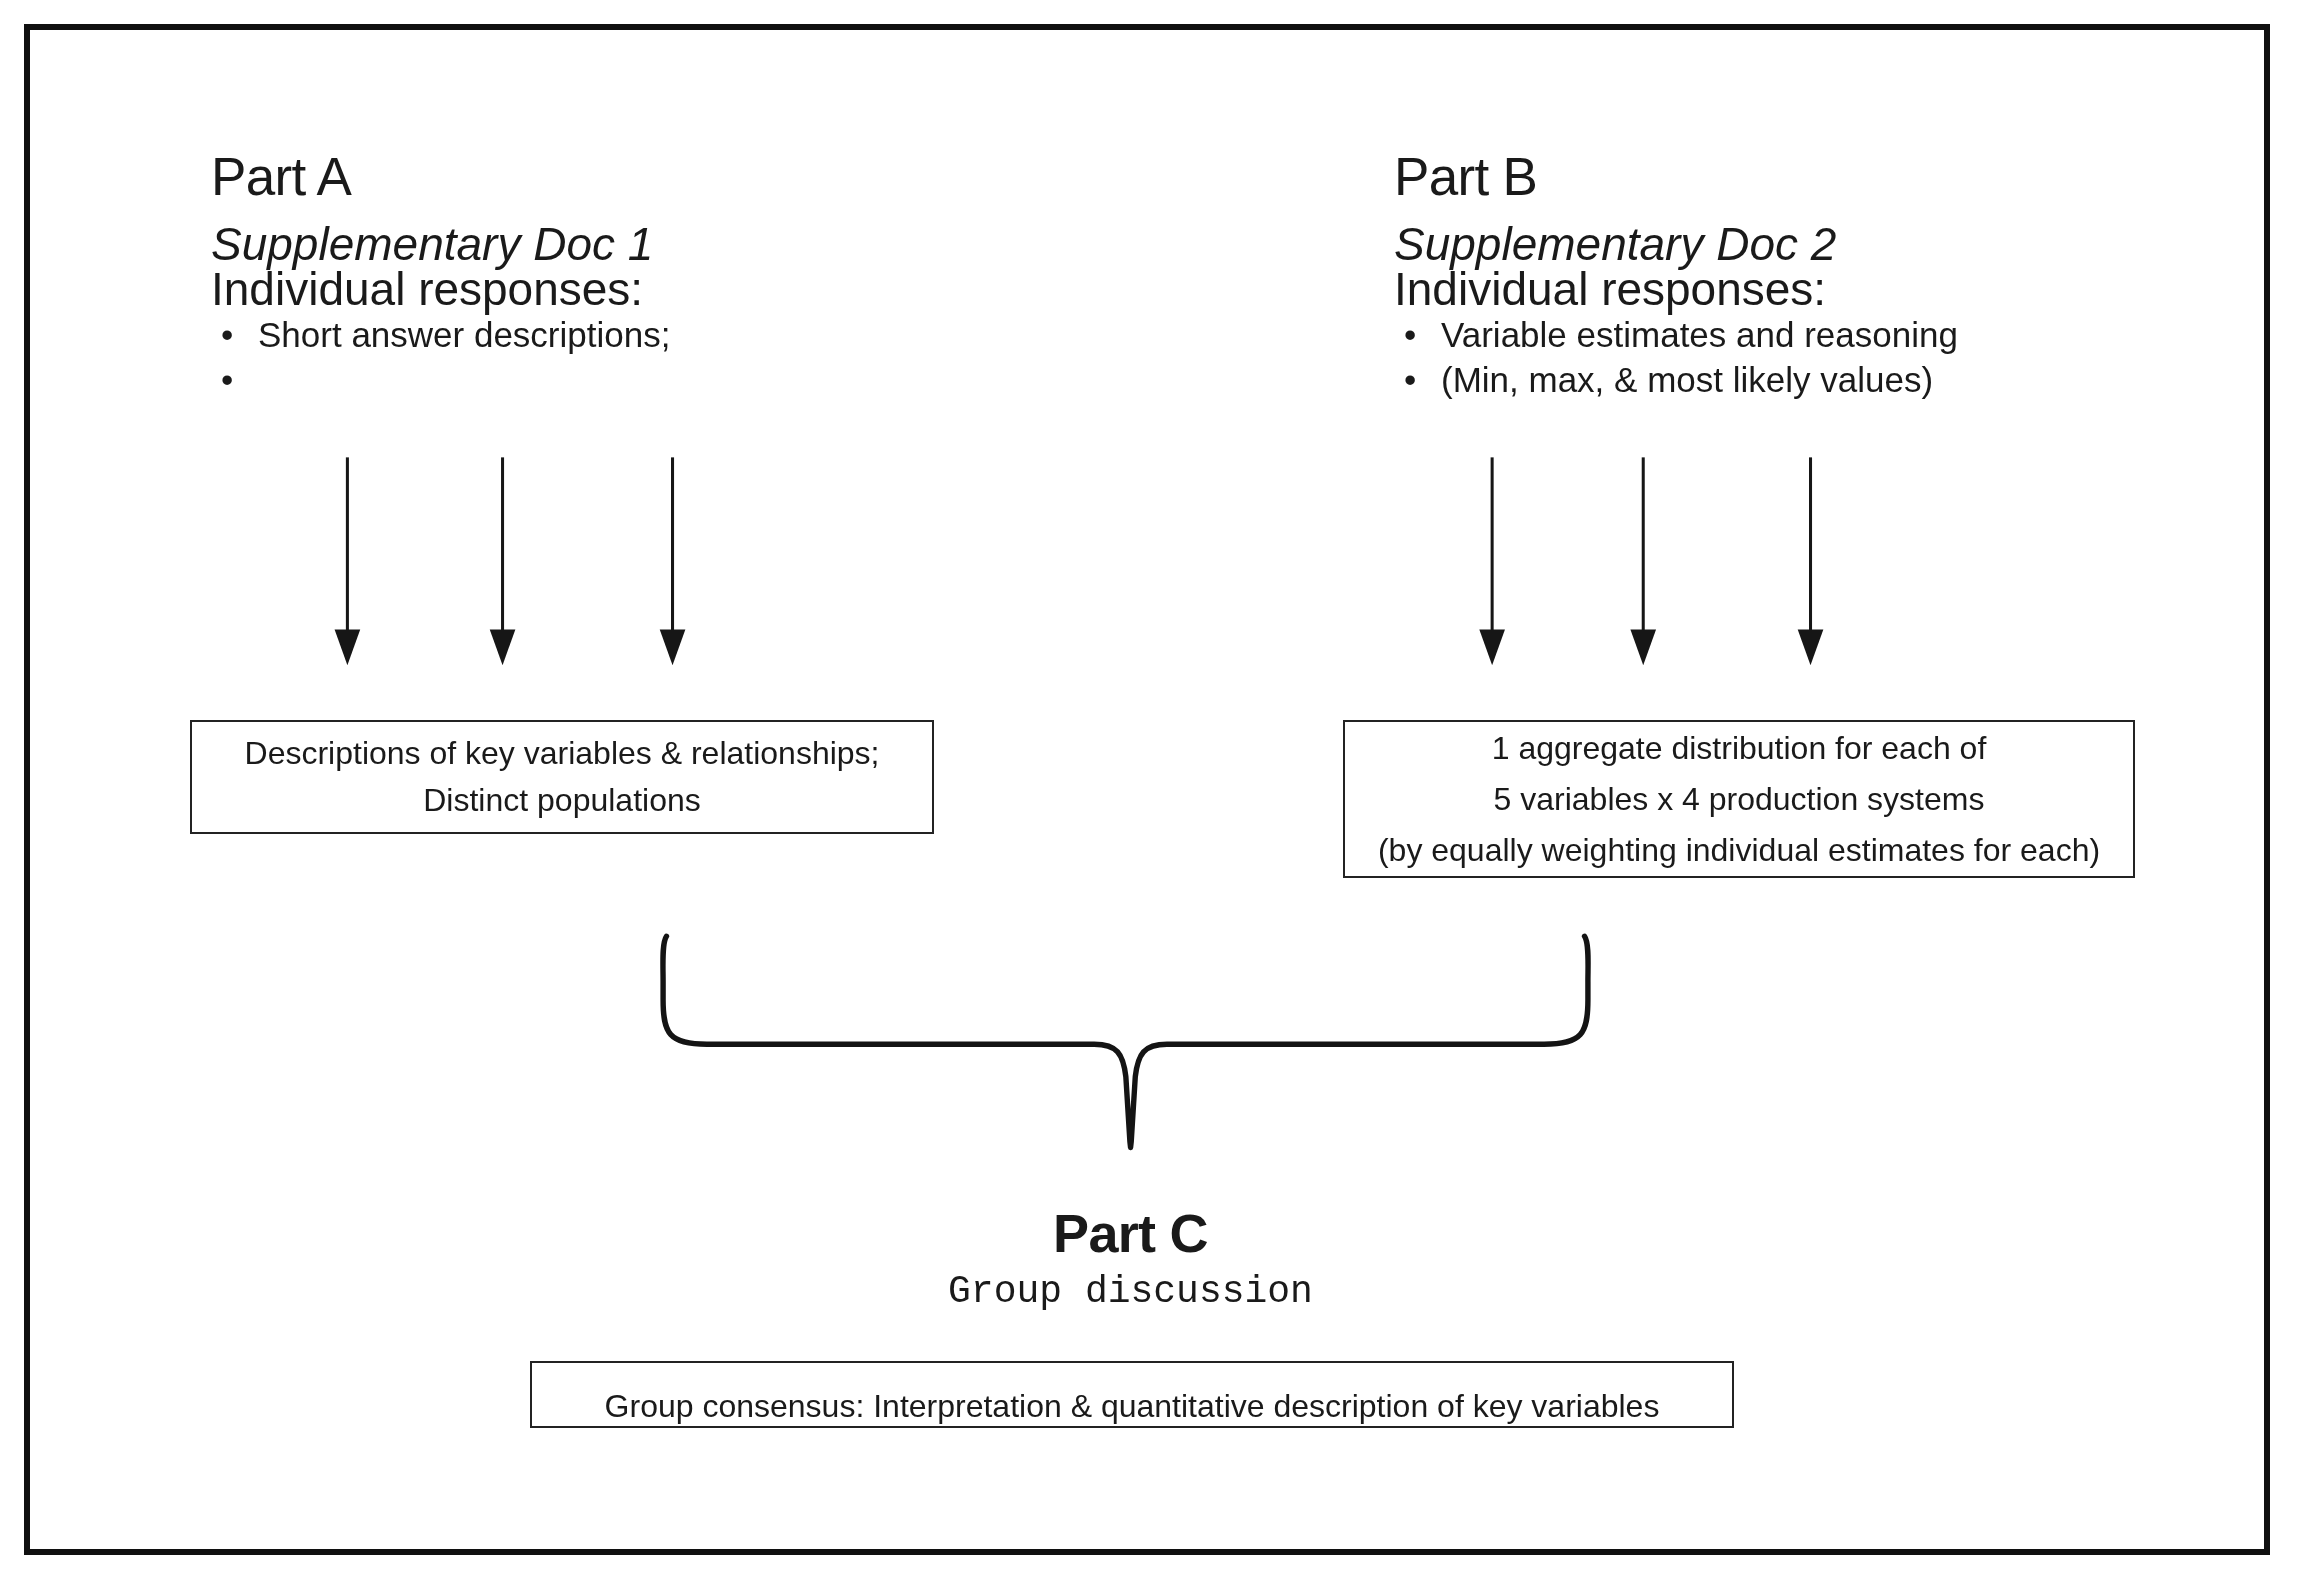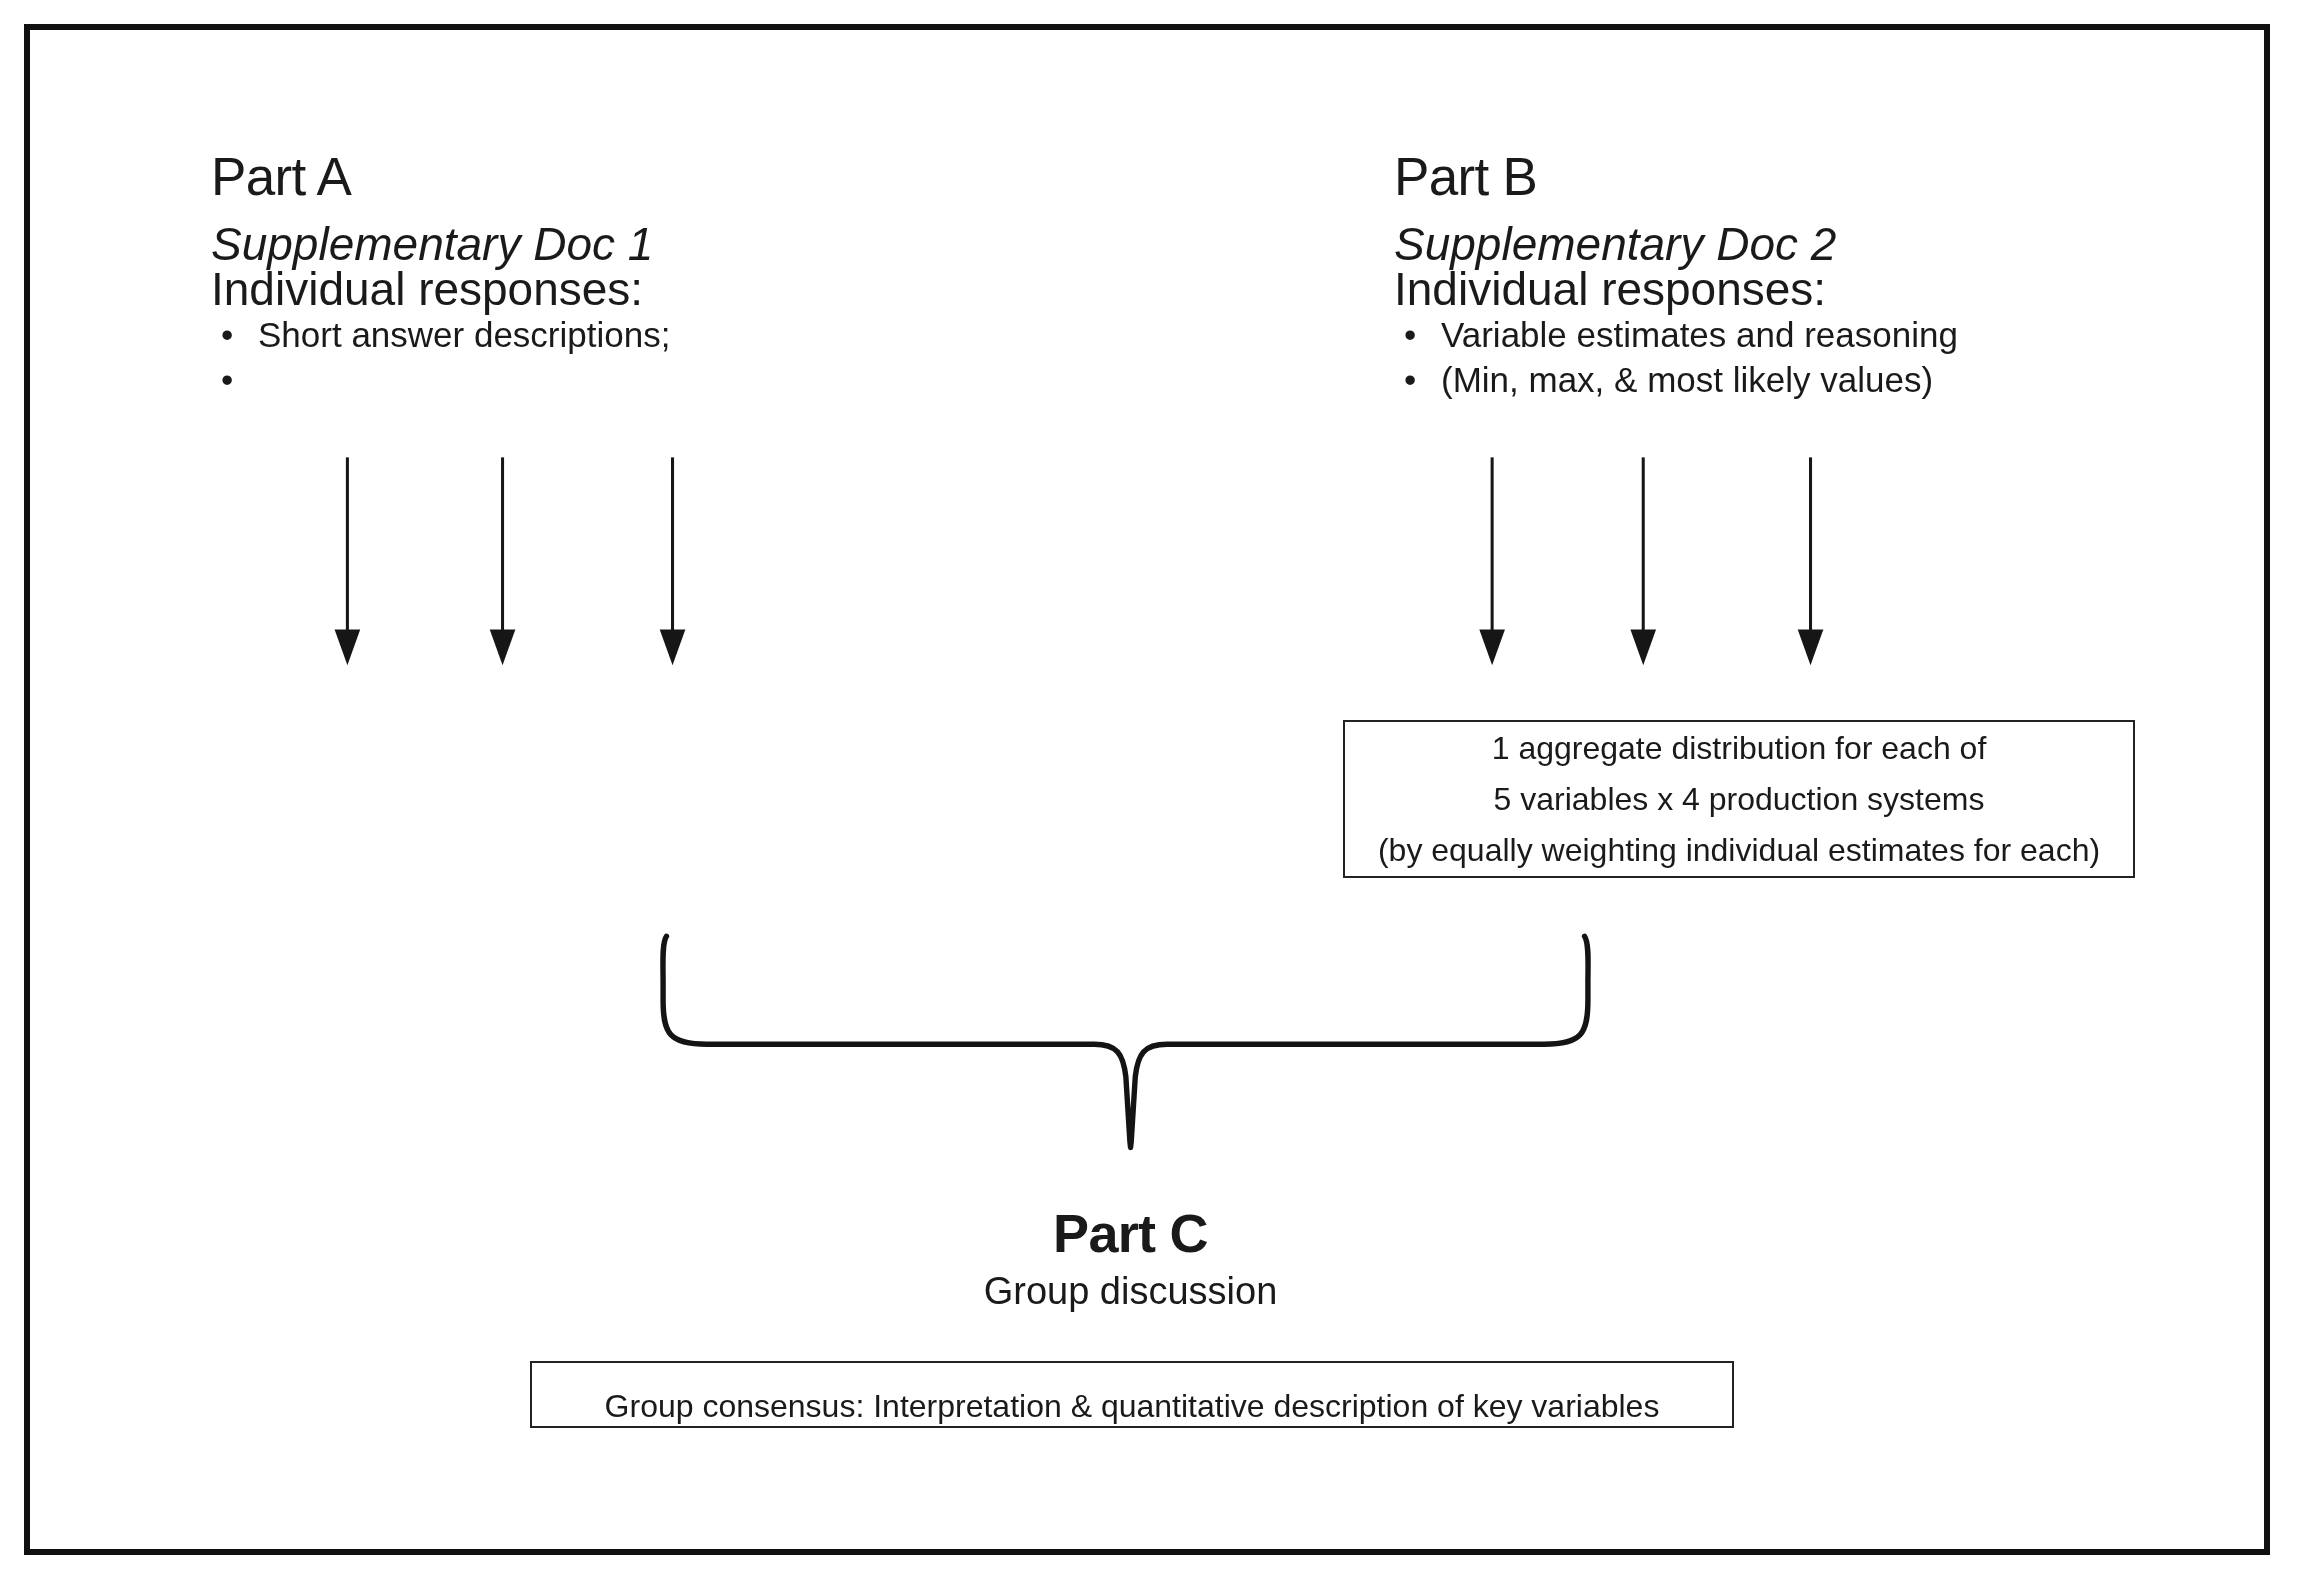--- a/index.html
+++ b/index.html
@@ -116,20 +116,21 @@
     font-size: 54px;
     line-height: 61px;
     font-weight: 700;
     margin: 0;
     letter-spacing: -0.7px;
   }
   .part-c p {
     font-size: 38px;
     line-height: 49px;
     margin: 2.7px 0 0 0;
+    font-family: Liberation Mono, monospace;
   }
 </style>
 </head>
 <body>
 
 <div id="canvas">
 
   <div class="frame"></div>
 
   <section class="part part-a">
@@ -183,20 +184,24 @@
              L 1622 1548
              C 1656 1548 1665 1562 1669 1596
              L 1675 1692 L 1676 1701 L 1677 1692 L 1683 1596
              C 1687 1562 1696 1548 1730 1548
              L 2289 1548
              C 2345 1548 2354 1532 2354 1482
              L 2354 1455
              C 2354 1430 2356 1398 2349 1388"></path>
   </svg>
 
+  <div class="outbox box-a">
+    <div>Descriptions of key variables &amp; relationships;</div>
+    <div>Distinct populations</div>
+  </div>
 
   <div class="outbox box-b">
     <div>1 aggregate distribution for each of</div>
     <div>5 variables x 4 production systems</div>
     <div>(by equally weighting individual estimates for each)</div>
   </div>
 
   <section class="part-c">
     <h1>Part C</h1>
     <p>Group discussion</p>

